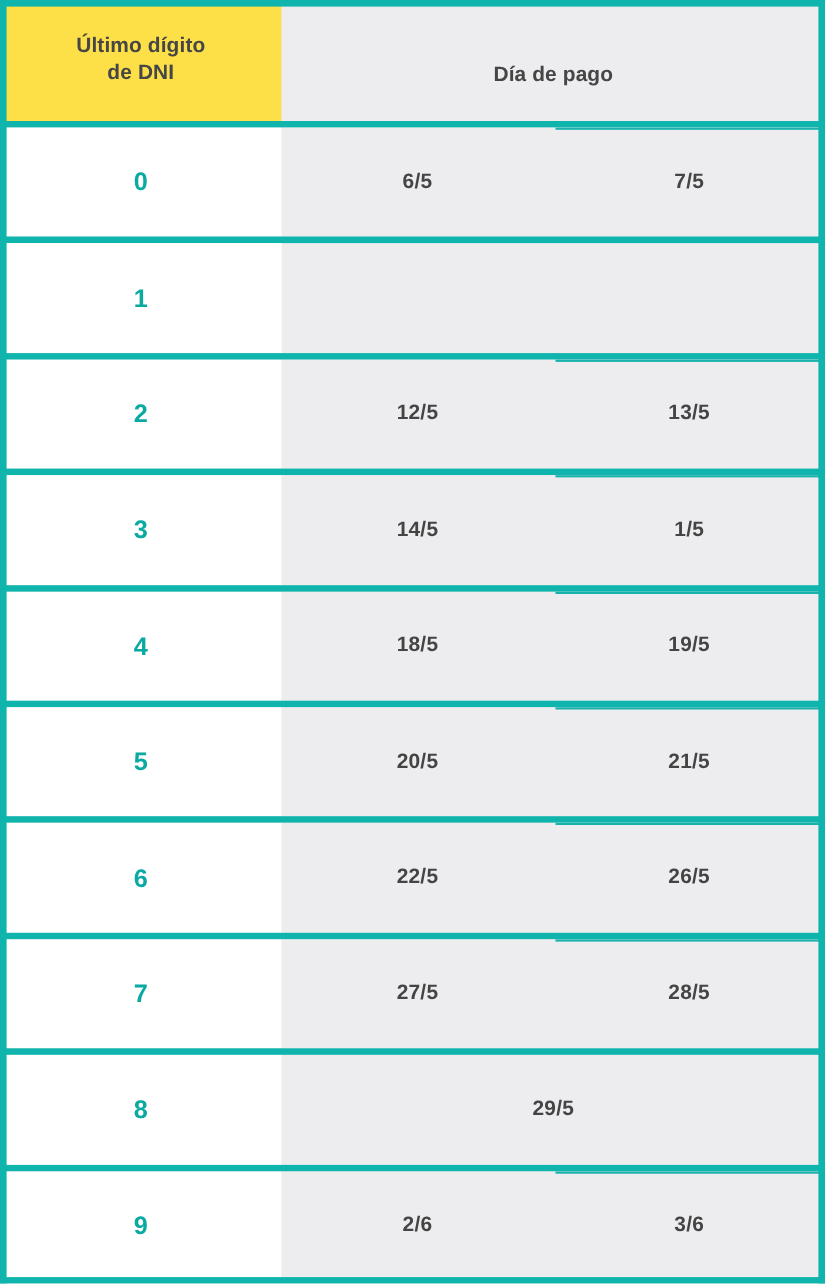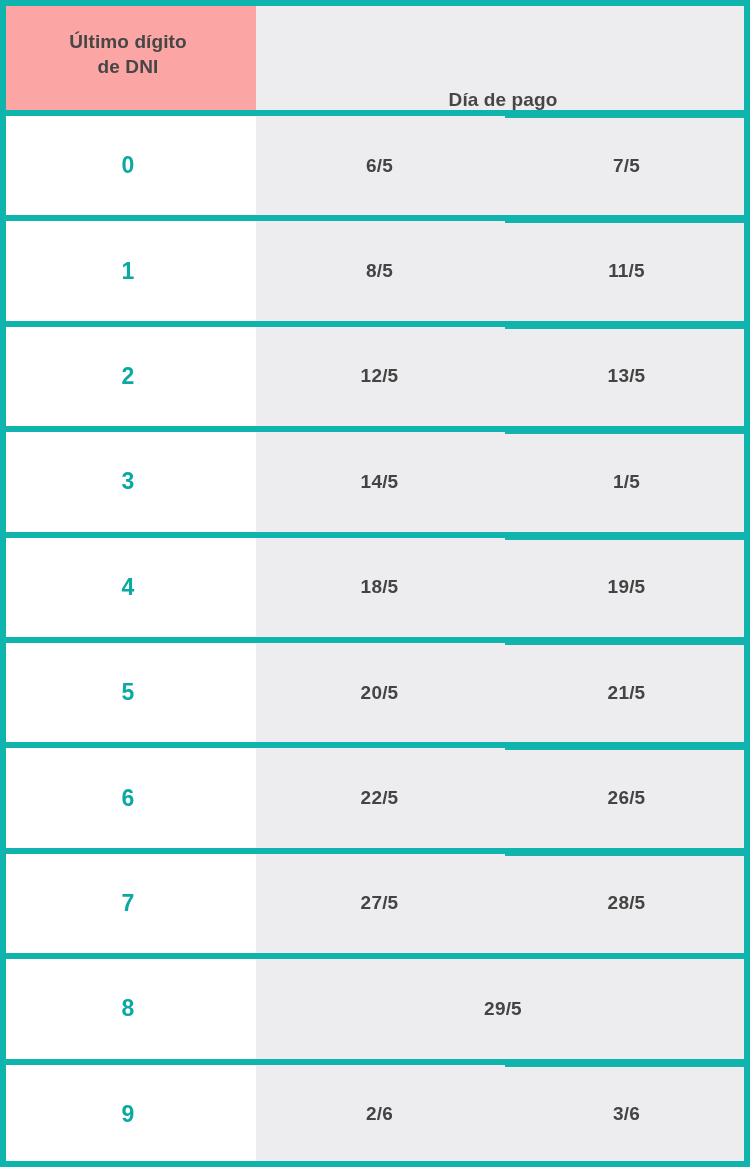--- a/index.html
+++ b/index.html
@@ -37,21 +37,21 @@
   .thead {
     position: relative;
     display: flex;
     width: 750px;
     height: 110px;
     z-index: 2;
   }
   .th-digit {
     width: 256px;
     height: 110px;
-    background: #fca5a5;
+    background: #fde047;
     display: flex;
     align-items: center;
     justify-content: center;
     text-align: center;
     color: #464646;
     font-size: 19px;
     font-weight: bold;
     line-height: 1.32;
     letter-spacing: 0.1px;
     padding-bottom: 2px;
@@ -60,21 +60,20 @@
     flex: 1;
     height: 137px;
     background: #ededef;
     display: flex;
     align-items: center;
     justify-content: center;
     color: #464646;
     font-size: 19px;
     font-weight: bold;
     letter-spacing: 0.1px;
-    margin-top: 31px;
   }
 
   
   .tbody {
     position: relative;
     width: 750px;
     z-index: 2;
   }
   .group {
     position: relative;
@@ -149,24 +148,20 @@
     <div class="group">
       <div class="td-digit">0</div>
       <div class="td-days">
         <div class="day-cell first">6/5</div>
         <div class="day-cell second">7/5</div>
       </div>
     </div>
 
     <div class="group">
       <div class="td-digit">1</div>
-      <div class="td-days">
-        <div class="day-cell first">8/5</div>
-        <div class="day-cell second">11/5</div>
-      </div>
     </div>
 
     <div class="group">
       <div class="td-digit">2</div>
       <div class="td-days">
         <div class="day-cell first">12/5</div>
         <div class="day-cell second">13/5</div>
       </div>
     </div>
 

